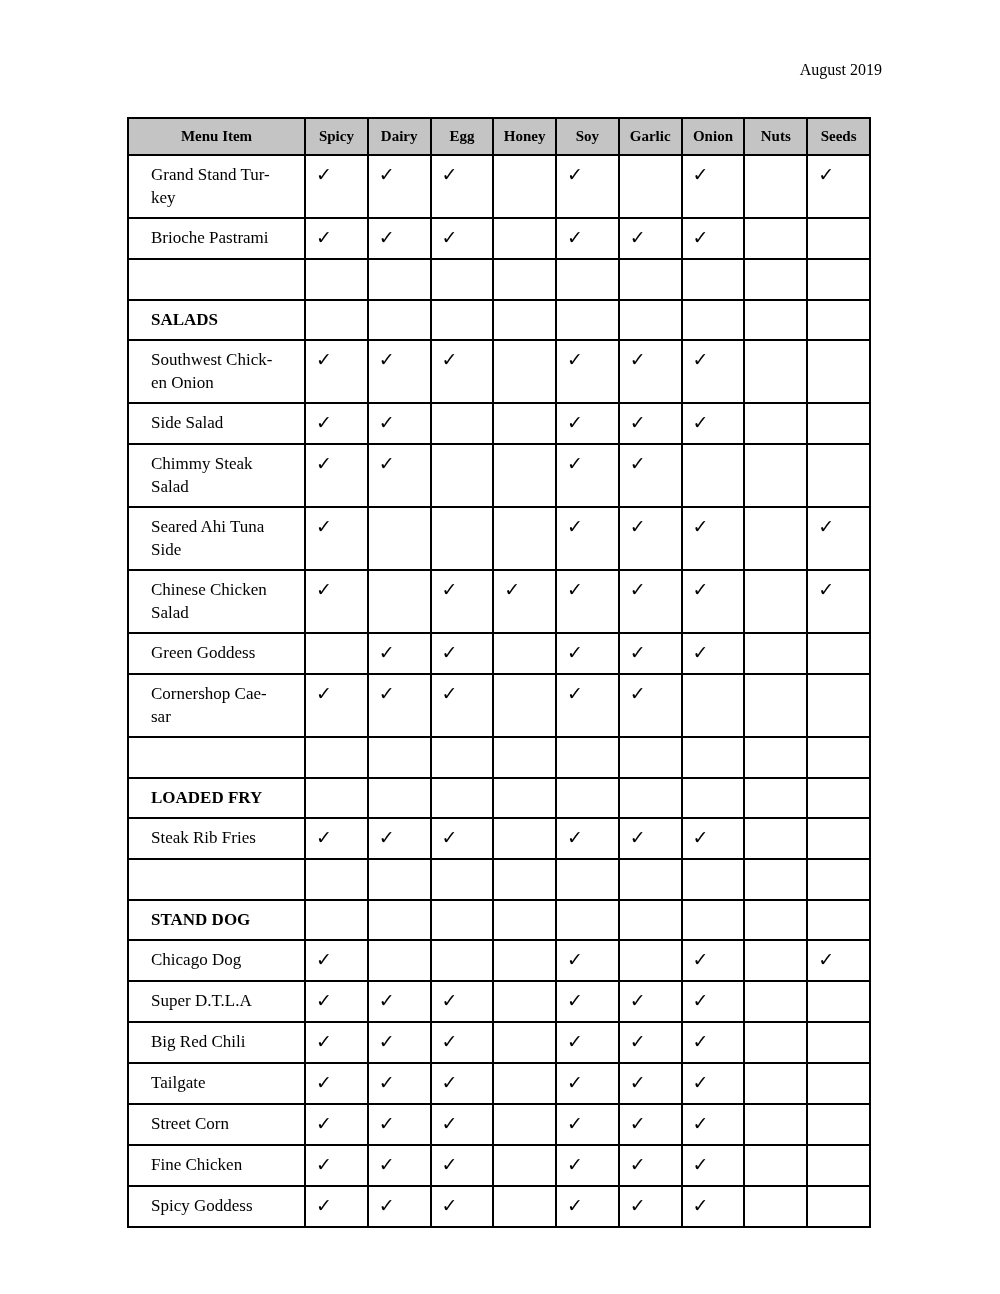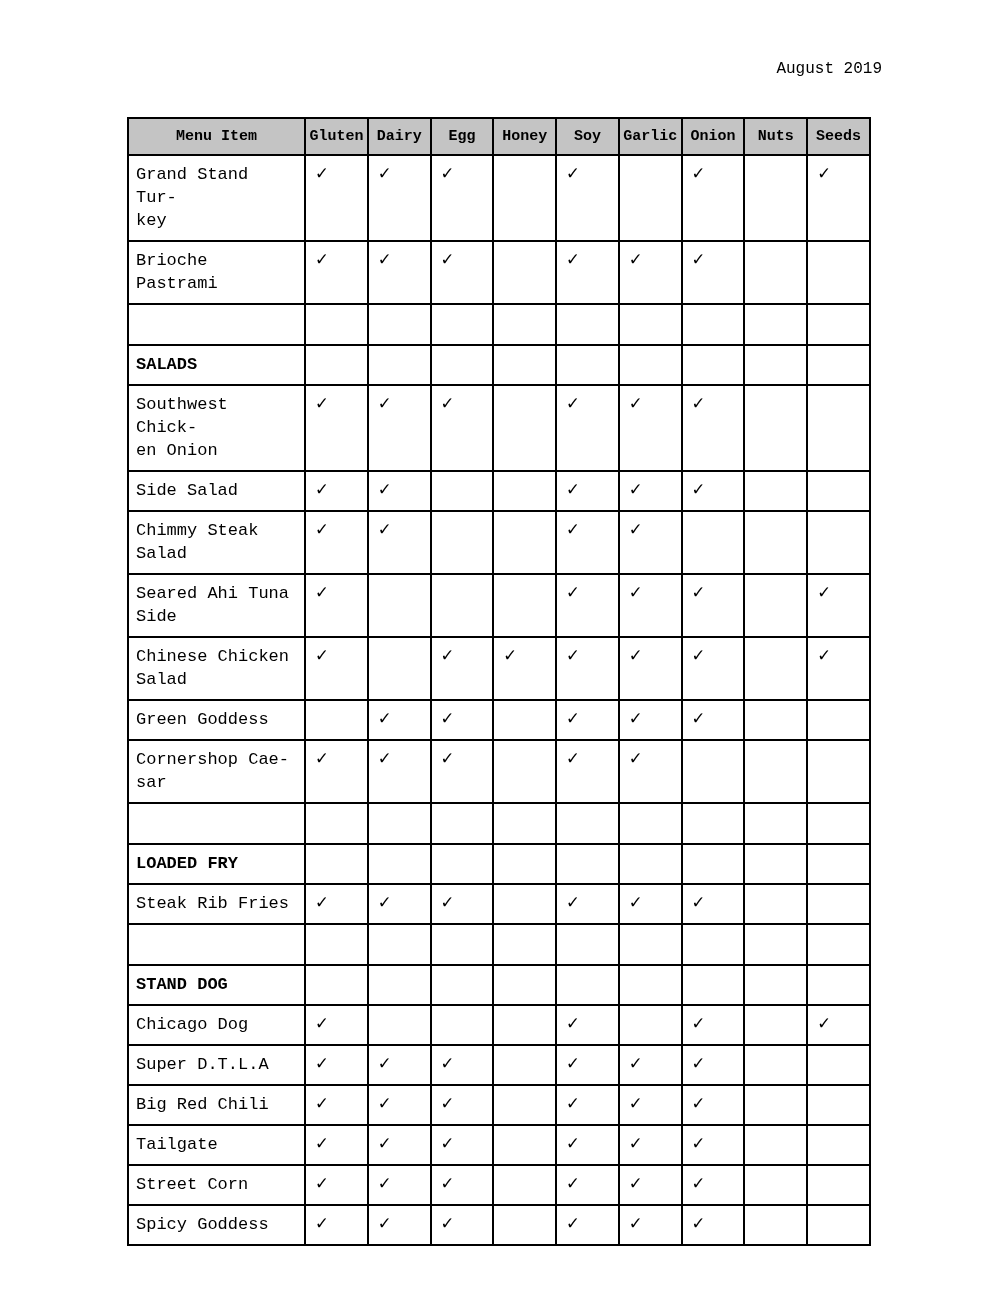--- a/index.html
+++ b/index.html
@@ -5,21 +5,21 @@
   html, body {
     margin: 0;
     padding: 0;
     background: #ffffff;
   }
   .page {
     position: relative;
     width: 1000px;
     height: 1294px;
     background: #ffffff;
-    font-family: Liberation Mono, monospace;
+    font-family: Liberation Serif, serif;
     color: #000000;
     overflow: hidden;
   }
   .date-label {
     position: absolute;
     top: 60px;
     right: 118px;
     font-size: 16px;
     line-height: 19px;
     color: #000000;
@@ -48,21 +48,21 @@
     width: 171px;
   }
   .allergen-table td {
     font-size: 17px;
     line-height: 23px;
     vertical-align: top;
     padding: 7px 2px 8px 10px;
     background: #ffffff;
   }
   .allergen-table td.item {
-    padding-left: 7px;
+    padding-left: 22px;
     padding-right: 6px;
     white-space: pre-line;
   }
   .allergen-table td.section {
     font-weight: bold;
   }
   .allergen-table tr.blank td {
     height: 24px;
   }
   .allergen-table td.mark span {
@@ -73,21 +73,21 @@
 </head>
 <body>
 
 <div class="page">
   <div class="date-label">August 2019</div>
 
   <table class="allergen-table">
     <thead>
       <tr id="header-row">
           <th class="col-item">Menu Item</th>
-          <th>Gluten</th>
+          <th>Spicy</th>
           <th>Dairy</th>
           <th>Egg</th>
           <th>Honey</th>
           <th>Soy</th>
           <th>Garlic</th>
           <th>Onion</th>
           <th>Nuts</th>
           <th>Seeds</th>
         </tr>
     </thead>
@@ -344,20 +344,32 @@
           <td class="mark"><span>✓</span></td>
           <td class="mark"><span>✓</span></td>
           <td class="mark"></td>
           <td class="mark"><span>✓</span></td>
           <td class="mark"><span>✓</span></td>
           <td class="mark"><span>✓</span></td>
           <td class="mark"></td>
           <td class="mark"></td>
         </tr>
         <tr>
+          <td class="item">Fine Chicken</td>
+          <td class="mark"><span>✓</span></td>
+          <td class="mark"><span>✓</span></td>
+          <td class="mark"><span>✓</span></td>
+          <td class="mark"></td>
+          <td class="mark"><span>✓</span></td>
+          <td class="mark"><span>✓</span></td>
+          <td class="mark"><span>✓</span></td>
+          <td class="mark"></td>
+          <td class="mark"></td>
+        </tr>
+        <tr>
           <td class="item">Spicy Goddess</td>
           <td class="mark"><span>✓</span></td>
           <td class="mark"><span>✓</span></td>
           <td class="mark"><span>✓</span></td>
           <td class="mark"></td>
           <td class="mark"><span>✓</span></td>
           <td class="mark"><span>✓</span></td>
           <td class="mark"><span>✓</span></td>
           <td class="mark"></td>
           <td class="mark"></td>

